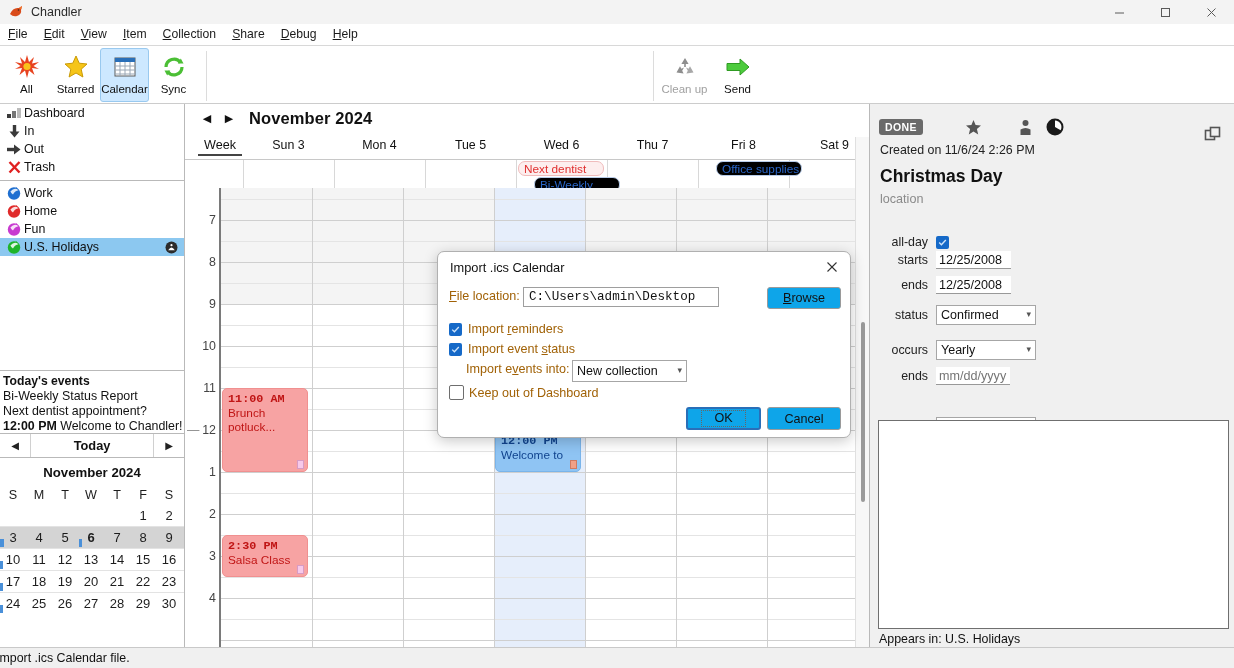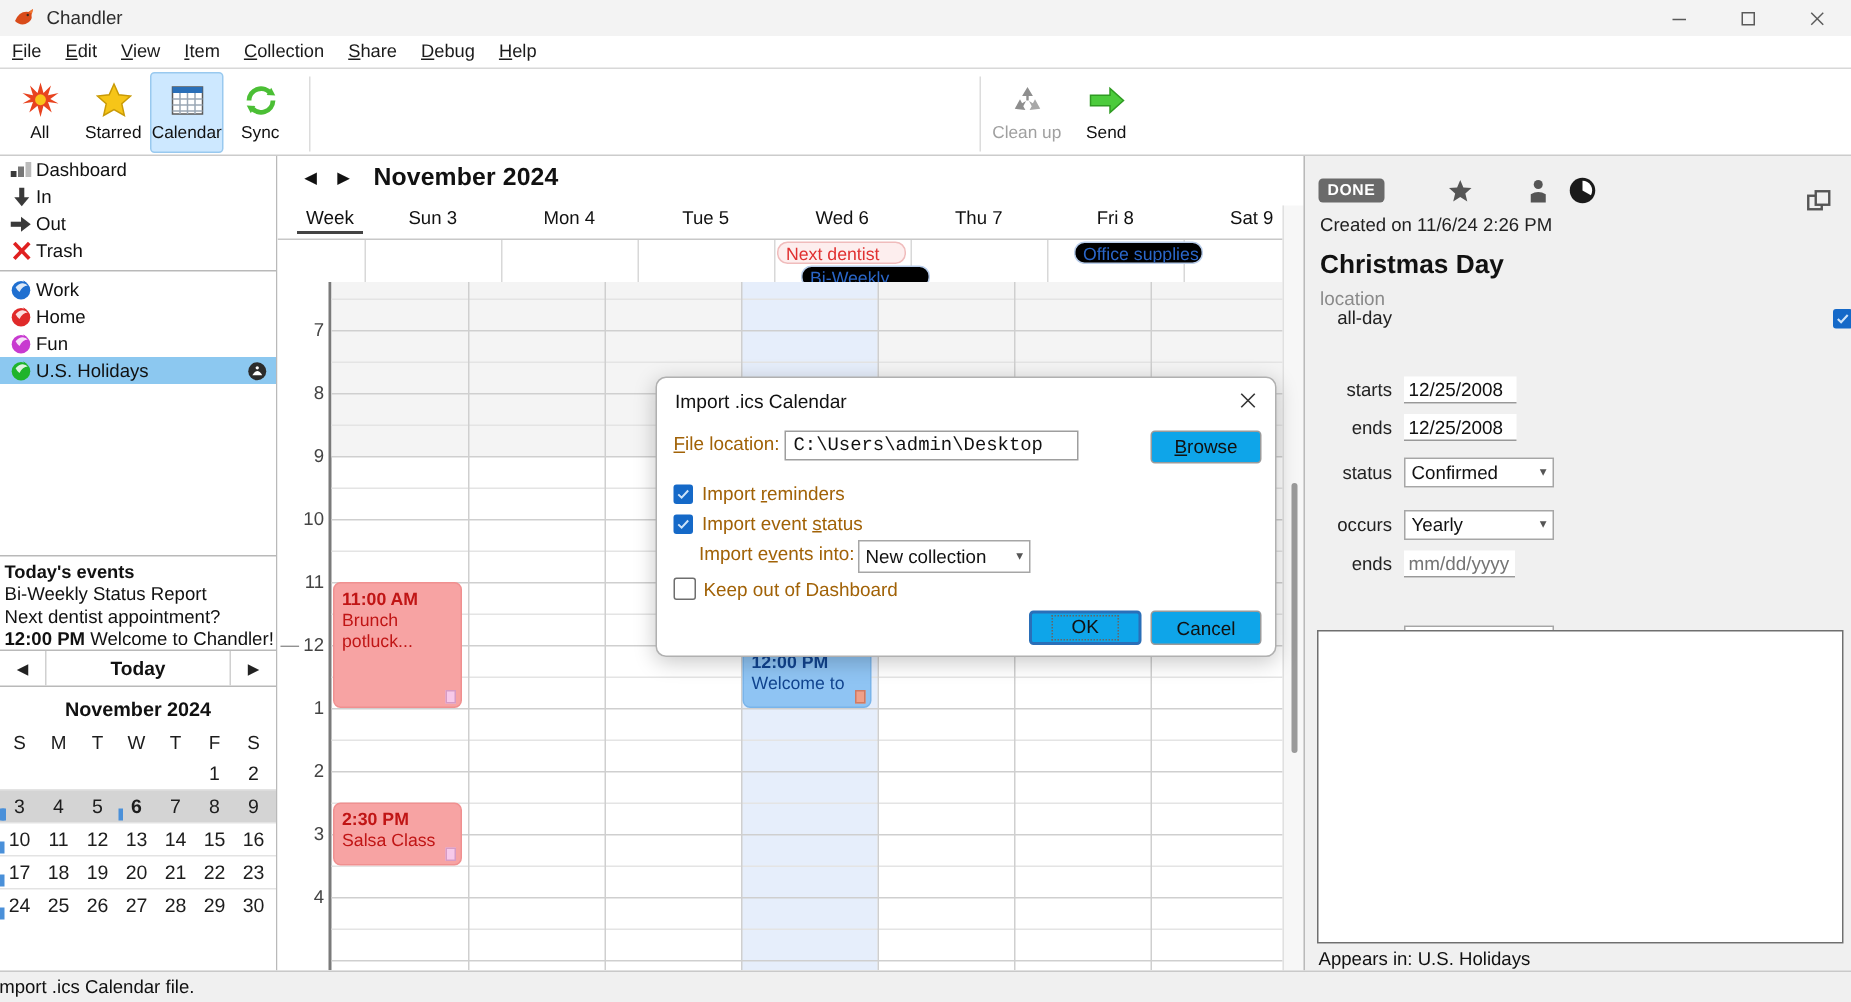--- a/index.html
+++ b/index.html
@@ -165,21 +165,21 @@
   .hourband.shade { background:#f4f4f4; }
   .hline { position:absolute; left:0; width:636px; height:1px; background:#cfcfcf; }
   .hline.half { background:#e4e4e4; }
   .vline { position:absolute; top:0; width:1px; height:459px; background:#cfcfcf; }
   .todaycol { position:absolute; top:0; height:459px; background:#e6eefb; }
 
   .ev {
     position:absolute; border-radius:5px; box-sizing:border-box; overflow:hidden;
     padding:3px 5px 0 5px; font-size:11.8px; line-height:14px;
   }
-  .ev .evtime { font-weight:bold; }
+  .ev .evtime { font-weight:bold;font-family:Liberation Mono, monospace; }
   .ev.red { background:#f7a3a3; border:1px solid #f09090; color:#c01515; }
   .ev.blue { background:#8fc4f3; border:1px solid #79b4ea; color:#11448f; }
   .ev .stamp { position:absolute; right:3px; bottom:2px; width:5px; height:7px; }
   .ev.red .stamp { background:#f7c9ea; border:1px solid #d79bc4; }
   .ev.blue .stamp { background:#f0a088; border:1px solid #cf7a62; }
 
   .vscroll {
     position:absolute; left:855px; top:137px; width:14px; height:510px; background:#f7f7f7;
     border-left:1px solid #e0e0e0;
   }
@@ -694,21 +694,21 @@
           <rect x="1.5" y="4.5" width="9" height="9" fill="none" stroke="#555" stroke-width="1.6"></rect>
           <rect x="6.5" y="1.5" width="9" height="9" fill="#f0f0f0" stroke="#555" stroke-width="1.6"></rect>
         </svg>
       </div>
     </div>
 
     <div class="created-line">Created on 11/6/24 2:26 PM</div>
     <div class="dt-title">Christmas Day</div>
     <div class="dt-location">location</div>
 
-    <div class="frow" style="top:97px;justify-content:space-between;">
+    <div class="frow" style="top:127px;">
       <div class="flabel">all-day</div>
       <div class="cbox">
         <svg width="9" height="9" viewBox="0 0 9 9">
             <path d="M1.2 4.6 L3.4 6.8 L7.8 2" fill="none" stroke="#cfe4fa" stroke-width="1.4"></path>
           </svg>
       </div>
     </div>
 
     <div class="frow" style="top:145px;">
       <div class="flabel">starts</div>

